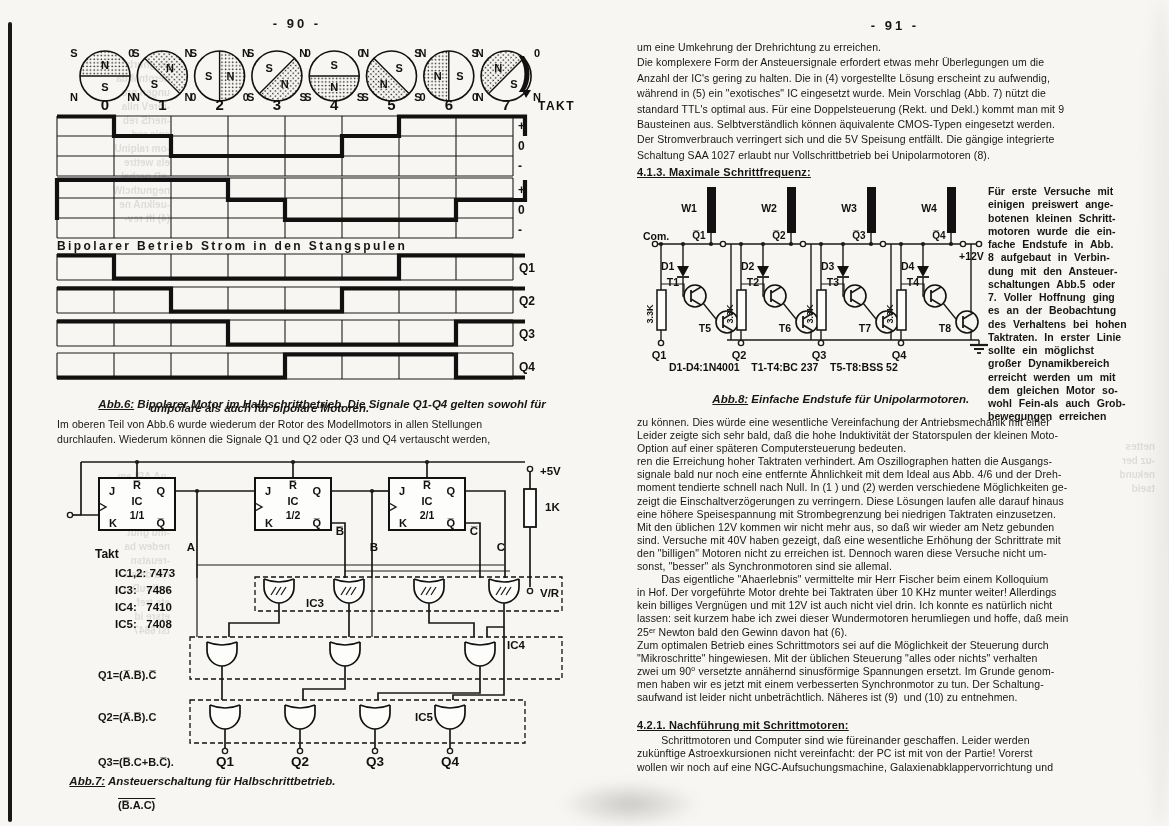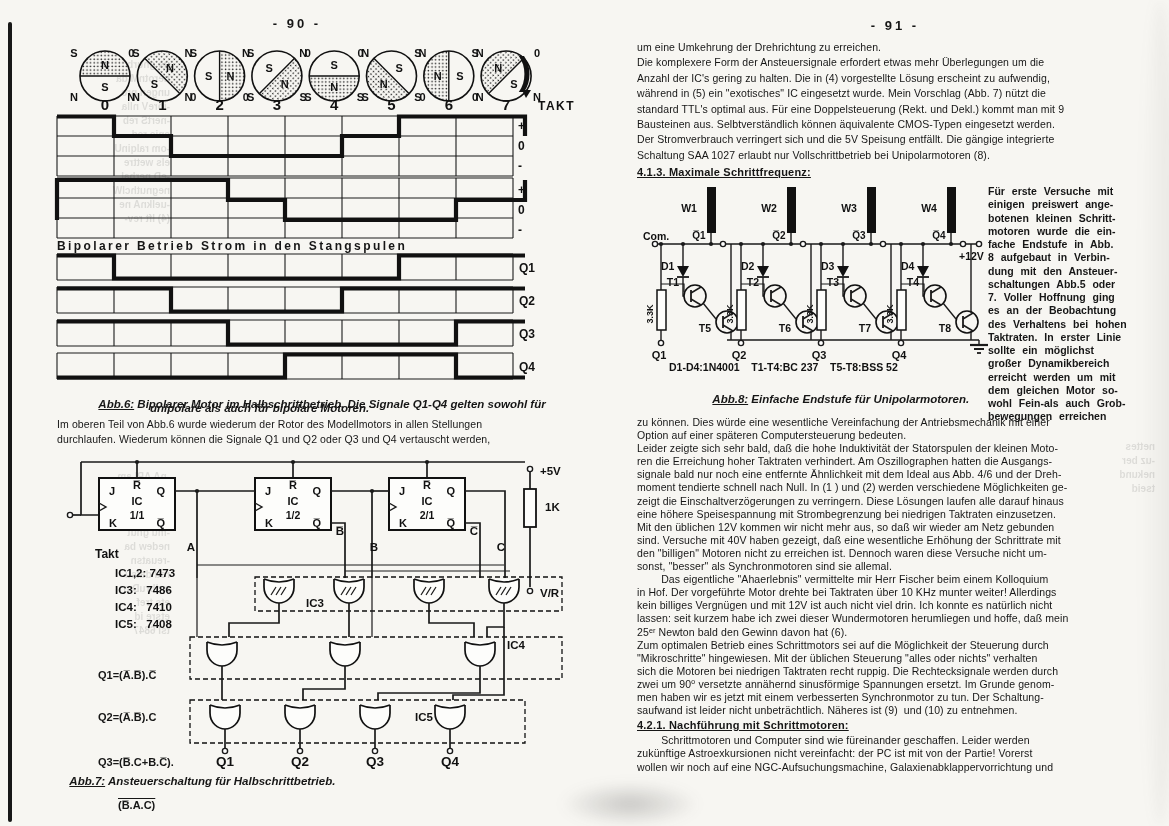--- a/index.html
+++ b/index.html
@@ -608,39 +608,38 @@
       <div class="ln">wohl Fein-als auch Grob-</div>
       <div class="ln">bewegungen erreichen</div>
     </div>
 
   <div class="abs caption" style="left:700px;top:381px;">
     <span class="lbl">Abb.8:</span><span> Einfache Endstufe für Unipolarmotoren.</span>
   </div>
 
   <div class="abs para lh131" style="left:637px;top:416px;width:524px;">
       <div class="ln">zu können. Dies würde eine wesentliche Vereinfachung der Antriebsmechanik mit einer</div>
+      <div class="ln">Leider zeigte sich sehr bald, daß die hohe Induktivität der Statorspulen der kleinen Moto-</div>
       <div class="ln">Option auf einer späteren Computersteuerung bedeuten.</div>
-      <div class="ln">Leider zeigte sich sehr bald, daß die hohe Induktivität der Statorspulen der kleinen Moto-</div>
       <div class="ln">ren die Erreichung hoher Taktraten verhindert. Am Oszillographen hatten die Ausgangs-</div>
       <div class="ln">signale bald nur noch eine entfernte Ähnlichkeit mit dem Ideal aus Abb. 4/6 und der Dreh-</div>
       <div class="ln">moment tendierte schnell nach Null. In (1 ) und (2) werden verschiedene Möglichkeiten ge-</div>
       <div class="ln">zeigt die Einschaltverzögerungen zu verringern. Diese Lösungen laufen alle darauf hinaus</div>
       <div class="ln">eine höhere Speisespannung mit Strombegrenzung bei niedrigen Taktraten einzusetzen.</div>
       <div class="ln">Mit den üblichen 12V kommen wir nicht mehr aus, so daß wir wieder am Netz gebunden</div>
       <div class="ln">sind. Versuche mit 40V haben gezeigt, daß eine wesentliche Erhöhung der Schrittrate mit</div>
       <div class="ln">den "billigen" Motoren nicht zu erreichen ist. Dennoch waren diese Versuche nicht um-</div>
       <div class="ln">sonst, "besser" als Synchronmotoren sind sie allemal.</div>
       <div class="ln">        Das eigentliche "Ahaerlebnis" vermittelte mir Herr Fischer beim einem Kolloquium</div>
       <div class="ln">in Hof. Der vorgeführte Motor drehte bei Taktraten über 10 KHz munter weiter! Allerdings</div>
       <div class="ln">kein billiges Vergnügen und mit 12V ist auch nicht viel drin. Ich konnte es natürlich nicht</div>
       <div class="ln">lassen: seit kurzem habe ich zwei dieser Wundermotoren herumliegen und hoffe, daß mein</div>
       <div class="ln">25ᵉʳ Newton bald den Gewinn davon hat (6).</div>
       <div class="ln">Zum optimalen Betrieb eines Schrittmotors sei auf die Möglichkeit der Steuerung durch</div>
       <div class="ln">"Mikroschritte" hingewiesen. Mit der üblichen Steuerung "alles oder nichts" verhalten</div>
-      <div class="ln">sich die Motoren bei niedrigen Taktraten recht ruppig. Die Rechtecksignale werden durch</div>
       <div class="ln">zwei um 90⁰ versetzte annähernd sinusförmige Spannungen ersetzt. Im Grunde genom-</div>
       <div class="ln">men haben wir es jetzt mit einem verbesserten Synchronmotor zu tun. Der Schaltung-</div>
       <div class="ln">saufwand ist leider nicht unbeträchtlich. Näheres ist (9)  und (10) zu entnehmen.</div>
     </div>
 
   <div class="abs heading" style="left:637px;top:719px;">4.2.1. Nachführung mit Schrittmotoren:</div>
 
   <div class="abs para lh133" style="left:637px;top:734px;width:524px;">
       <div class="ln">        Schrittmotoren und Computer sind wie füreinander geschaffen. Leider werden</div>
       <div class="ln">zukünftige Astroexkursionen nicht vereinfacht: der PC ist mit von der Partie! Vorerst</div>

